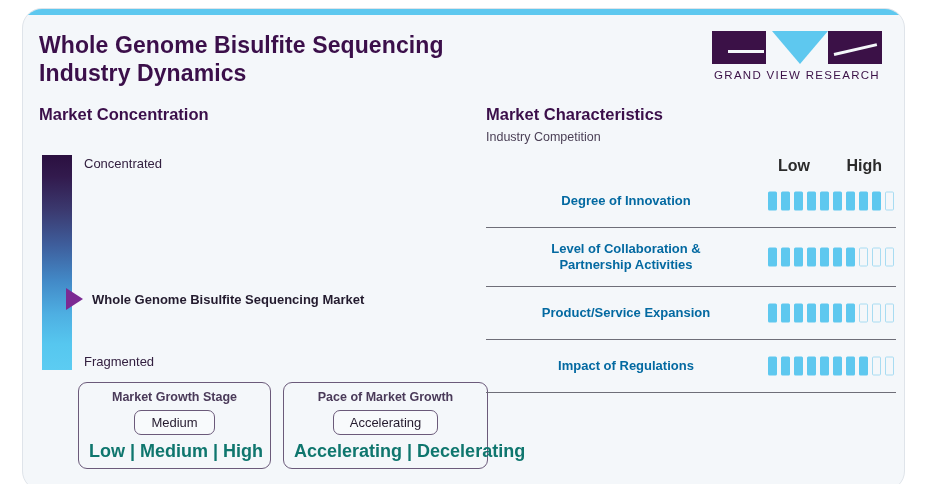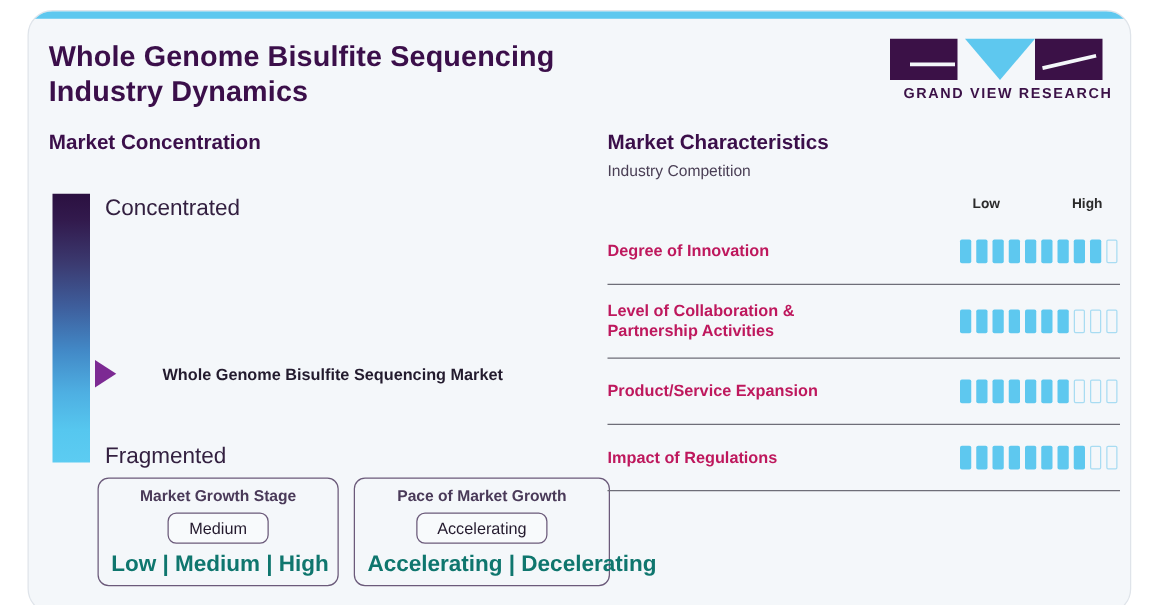--- a/index.html
+++ b/index.html
@@ -106,24 +106,24 @@
     width: 44px; height: 3px;
     background: #f4f7fa;
     transform: rotate(-13deg);
     transform-origin: left center;
   }
   .logo-text {
     position: absolute;
     left: 0;
     top: 38px;
     width: 186px;
-    text-align: right;
+    text-align: center;
     color: #3b1147;
     font-size: 11.5px;
-    font-weight: bold;
+    font-weight: normal;
     letter-spacing: 1.3px;
   }
 
   
   .left-col {
     position: absolute;
     left: 16px;
     top: 96px;
     width: 430px;
     height: 355px;
@@ -155,33 +155,32 @@
         #3e5e9c 42%,
         #4288c6 58%,
         #4eafe2 74%,
         #56c7ef 88%,
         #5cccf2 100%);
   }
   .grad-label {
     position: absolute;
     left: 42px;
     color: #332040;
-    font-size: 18px;
+    font-size: 13px;
     white-space: nowrap;
   }
   .grad-label.top { top: 1px; }
   .grad-label.bottom { top: 199px; }
 
   .marker {
     position: absolute;
-    left: 34px;
+    left: 24px;
     top: 133px;
     display: flex;
     align-items: center;
-    gap: 28px;
   }
   .marker-arrow {
     width: 0; height: 0;
     border-top: 11px solid transparent;
     border-bottom: 11px solid transparent;
     border-left: 17px solid #7c2a93;
     margin-right: 9px;
   }
   .marker-label {
     color: #231b2e;
@@ -252,40 +251,41 @@
   .scale-legend {
     position: relative;
     height: 18px;
     margin-top: 13px;
   }
   .scale-legend .low,
   .scale-legend .high {
     position: absolute;
     top: 0;
     color: #2b2b2b;
-    font-size: 11px;
+    font-size: 16px;
     font-weight: bold;
   }
   .scale-legend .low  { left: 292px; }
   .scale-legend .high { right: 14px; }
 
   .char-row {
     position: relative;
     height: 52px;
     border-bottom: 1.5px solid #6e6e78;
     display: flex;
     align-items: center;
   }
   .char-row.two-line { height: 58px; }
   .char-label {
-    color: #be185d;
+    color: #0369a1;
     font-size: 13px;
     font-weight: bold;
     line-height: 16px;
     width: 280px;
+    text-align: center;
   }
   .bars {
     position: absolute;
     right: 2px;
     top: 50%;
     transform: translateY(-50%);
     display: flex;
     gap: 4px;
   }
   .bar {

